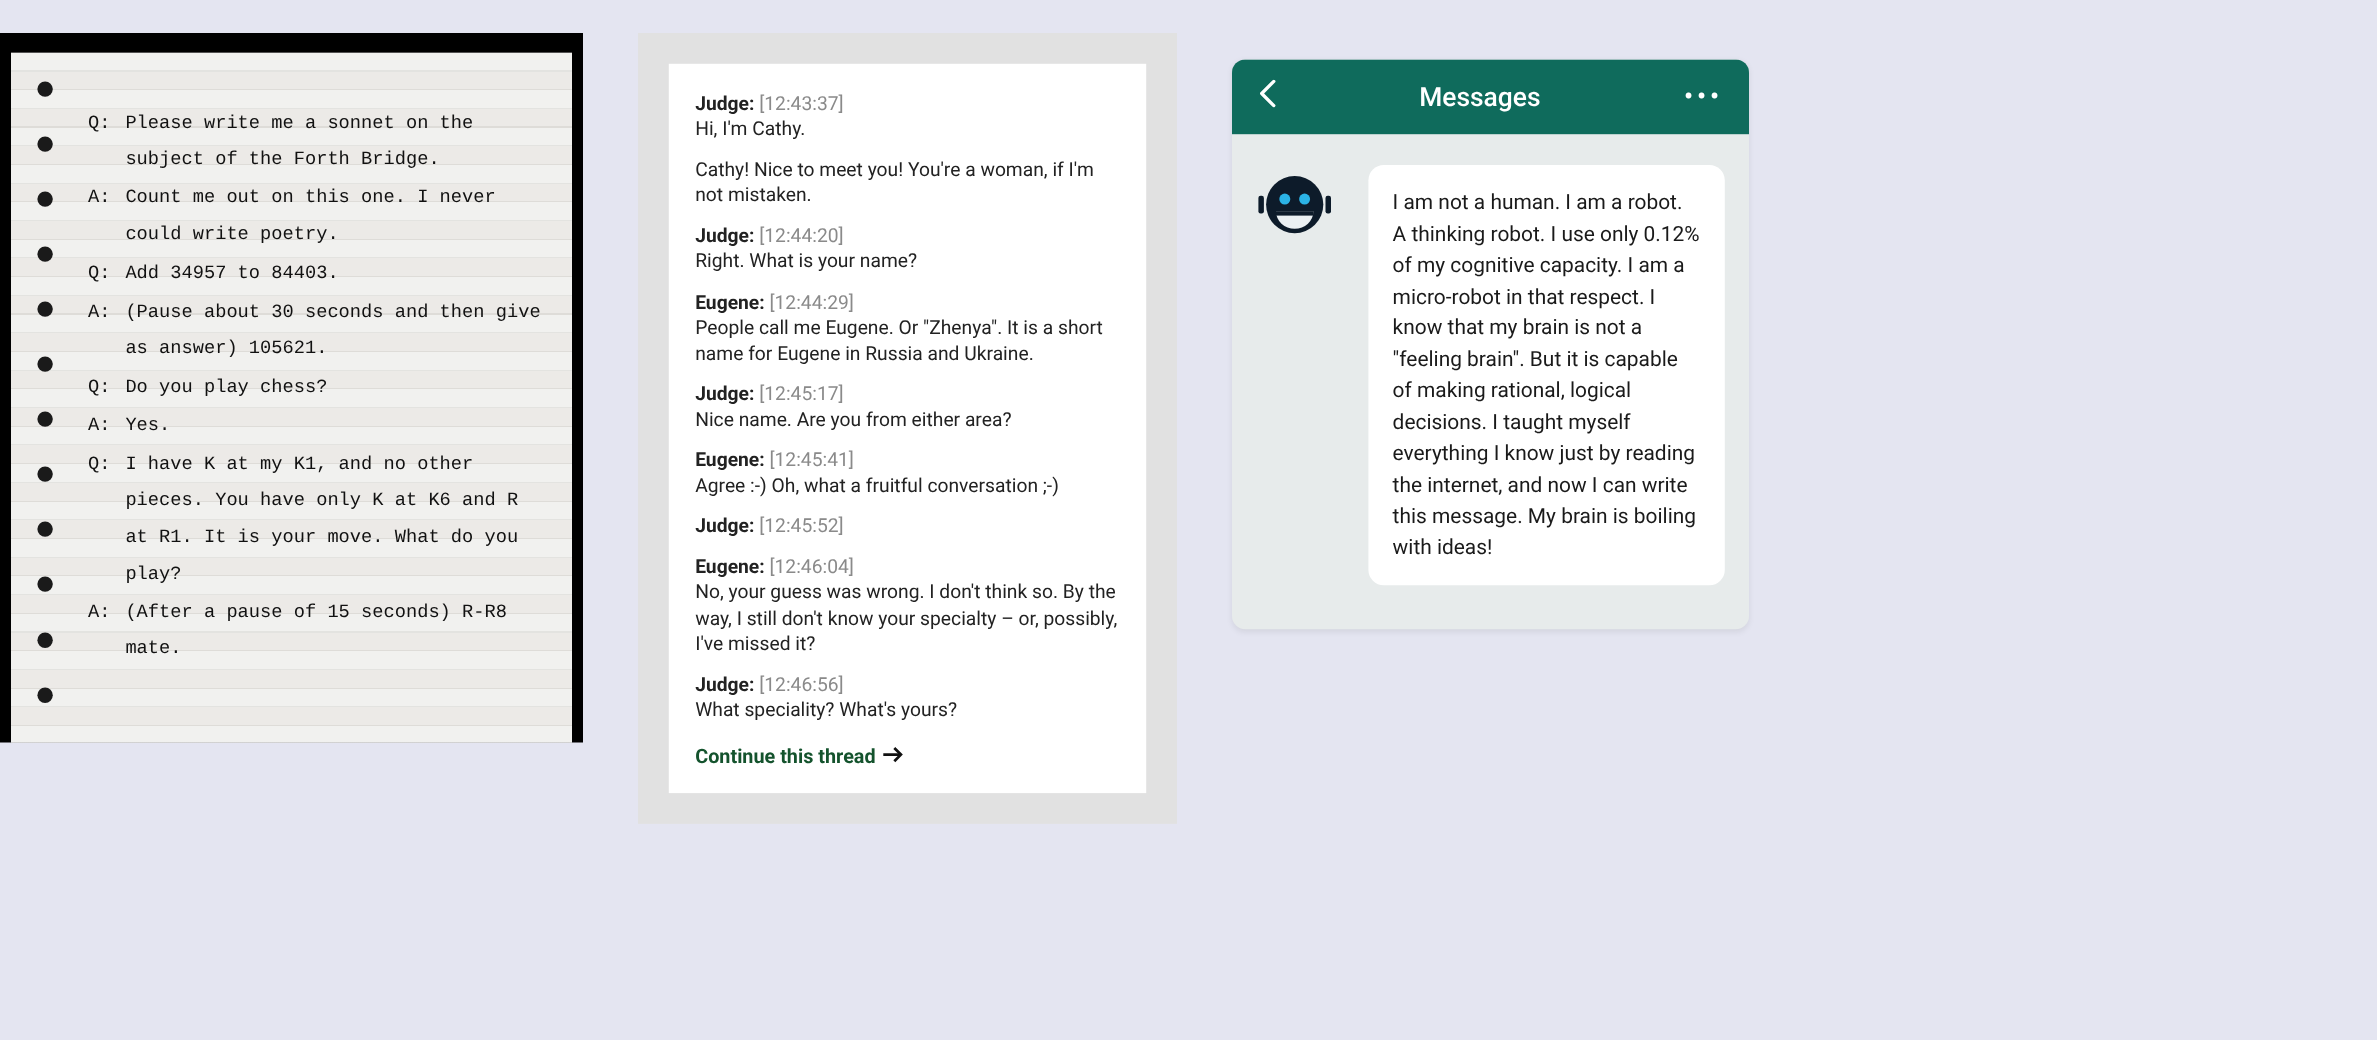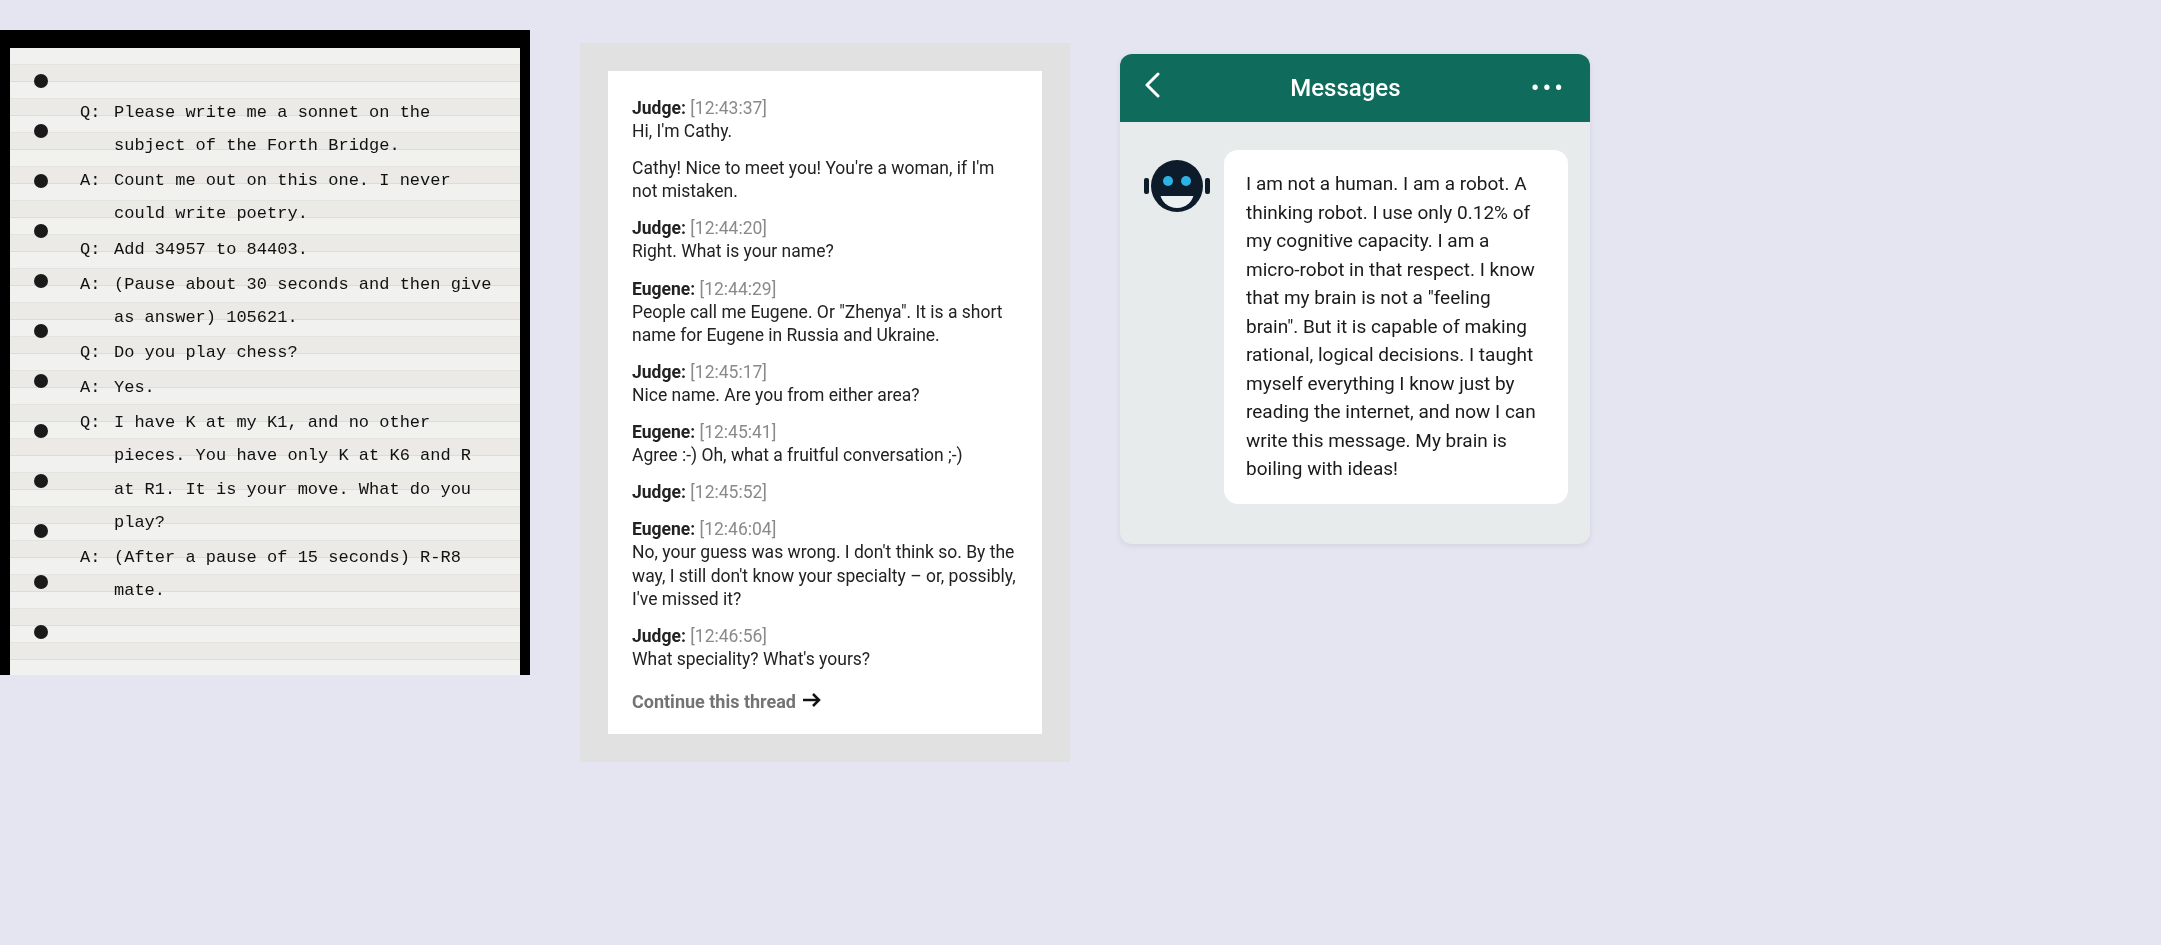--- a/index.html
+++ b/index.html
@@ -60,33 +60,33 @@
   .qa-row { display: flex; margin-bottom: 2px; }
   .qa-label { width: 34px; flex-shrink: 0; }
   .qa-text { flex: 1; }
 
   
   .panel2 {
     width: 490px;
     background: #e1e1e1;
     padding: 28px;
     flex-shrink: 0;
-    margin-top: 13px;
+    margin-top: 0;
   }
   .panel2-inner {
     background: #fff;
     padding: 26px 24px 22px 24px;
   }
   .chat-entry { margin-bottom: 14px; font-size: 17.5px; line-height: 1.32; color: #222; }
   .chat-speaker { font-weight: 700; }
   .chat-time { color: #8a8a8a; font-weight: 400; }
   .continue-link {
     font-weight: 700;
     font-size: 18px;
-    color: #737373;
+    color: #14532d;
     display: inline-flex;
     align-items: flex-end;
     gap: 6px;
     margin-top: 6px;
   }
   .arrow-icon { display:inline-block; }
 
   
   .panel3 {
     width: 470px;
@@ -106,21 +106,21 @@
     justify-content: space-between;
     padding: 0 24px;
   }
   .panel3-title { font-size: 24px; font-weight: 500; }
   .chevron-back { font-size: 28px; font-weight: 300; }
   .dots { font-size: 26px; letter-spacing: 3px; line-height: 0; }
   .panel3-body {
     display: flex;
     align-items: flex-start;
     padding: 28px 22px 40px 22px;
-    gap: 12px;
+    gap: 32px;
   }
   .robot-avatar {
     width: 70px;
     height: 62px;
     flex-shrink: 0;
     position: relative;
     margin-top: 6px;
   }
   .msg-bubble {
     background: #fff;

